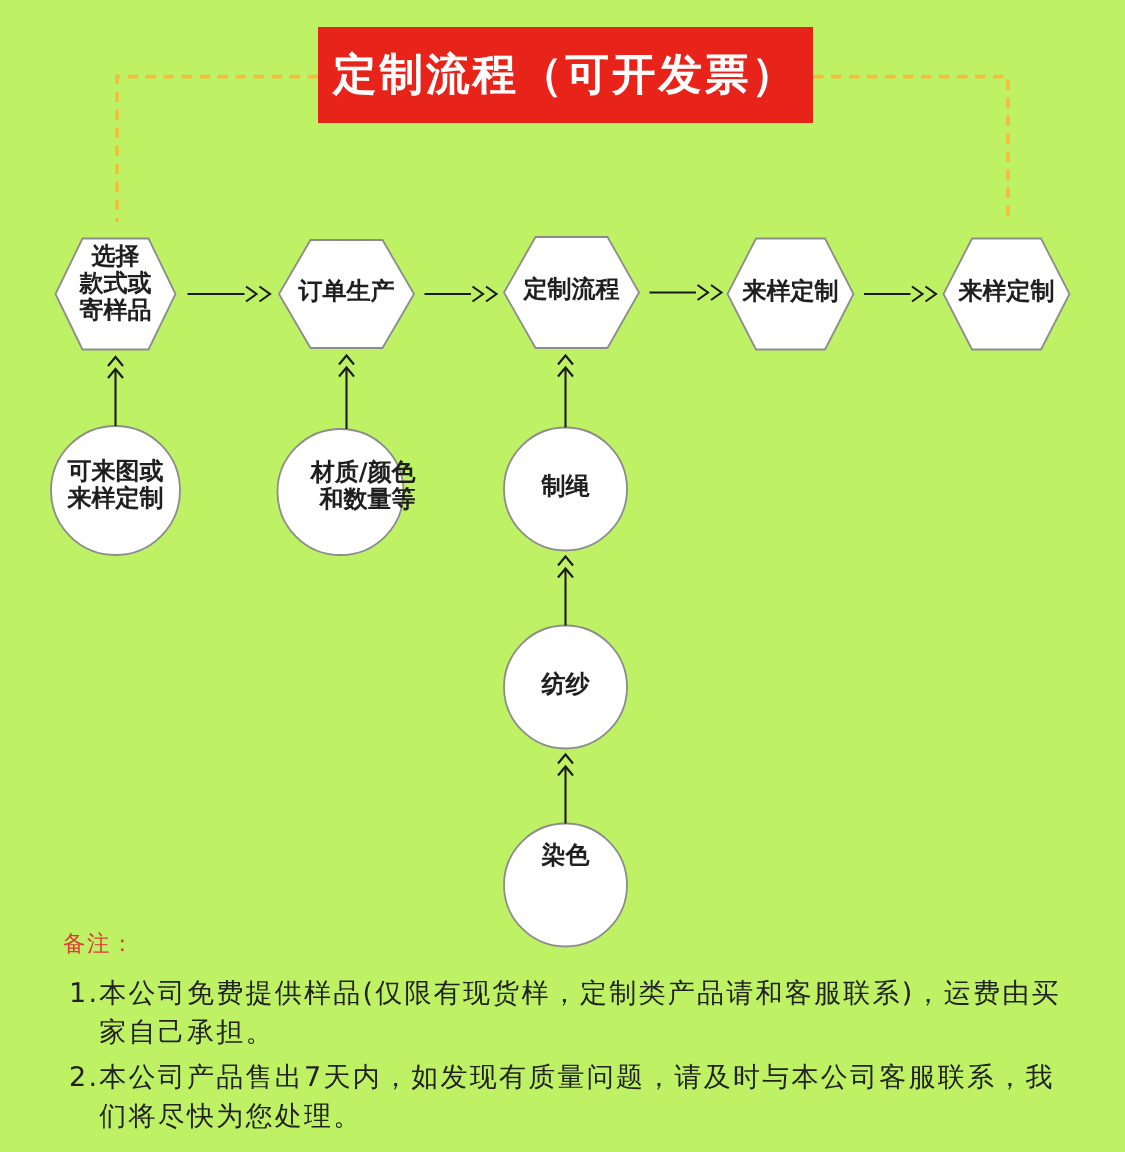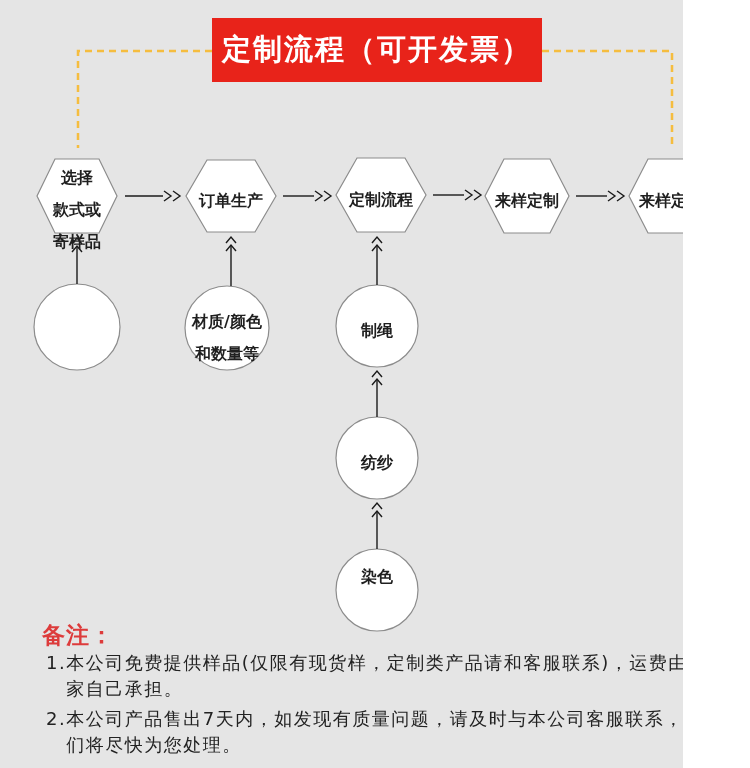--- a/index.html
+++ b/index.html
@@ -1,40 +1,40 @@
 <!DOCTYPE html>
 <html><head>
 <meta charset="utf-8">
 <style>
   html,body{margin:0;padding:0;background:#ffffff;}
   .canvas{
     position:relative;
-    width:683px;height:768px;
-    background:#e5e5e5;
+    width:750px;height:768px;
+    background:#bef264;
     font-family:"DejaVu Sans","Liberation Sans",sans-serif;
     overflow:hidden;
   }
   .shapes{position:absolute;left:0;top:0;}
   .banner{
     position:absolute;left:212px;top:18px;width:330px;height:64px;
     background:#e8231a;
     display:flex;align-items:center;justify-content:center;
   }
   .banner-text{
     color:#ffffff;font-size:29px;font-weight:700;letter-spacing:2px;
     white-space:nowrap;
   }
   .nlabel{
     position:absolute;width:100px;text-align:center;
-    font-size:16px;font-weight:700;line-height:32px;color:#1f1f1f;
+    font-size:16px;font-weight:700;line-height:18px;color:#1f1f1f;
     white-space:pre-line;pointer-events:none;
   }
   .notes-heading{
     position:absolute;left:42px;top:620px;
-    color:#dd3b3b;font-size:23px;font-weight:700;letter-spacing:1px;
+    color:#dd3b3b;font-size:15px;font-weight:400;letter-spacing:1px;
   }
   .notes-list{position:absolute;left:46px;top:650px;width:672px;}
   .note-item{
     display:flex;align-items:flex-start;
     color:#222222;font-size:18px;line-height:26px;letter-spacing:1.5px;
     margin-bottom:4px;
   }
   .note-num{flex:0 0 20px;}
   .note-text{flex:1;max-width:650px;}
 </style>
@@ -113,21 +113,23 @@
   </div>
 
   <div class="nlabel" style="left:27px;top:162px;">选择
 款式或
 寄样品</div>
   <div class="nlabel" style="left:181px;top:185px;">订单生产</div>
   <div class="nlabel" style="left:331px;top:184px;">定制流程</div>
   <div class="nlabel" style="left:477px;top:185px;">来样定制</div>
   <div class="nlabel" style="left:621px;top:185px;">来样定制</div>
 
-  <div class="nlabel" style="left:177px;top:306px;">材质/颜色
+  <div class="nlabel" style="left:27px;top:305px;">可来图或
+来样定制</div>
+  <div class="nlabel" style="left:177px;top:306px;text-align:right;">材质/颜色
 和数量等</div>
   <div class="nlabel" style="left:327px;top:315px;">制绳</div>
   <div class="nlabel" style="left:327px;top:447px;text-align:center;">纺纱</div>
   <div class="nlabel" style="left:327px;top:561px;">染色</div>
 
   <div class="notes-heading">备注：</div>
   <div class="notes-list">
     <div class="note-item">
       <span class="note-num">1.</span>
       <span class="note-text">本公司免费提供样品(仅限有现货样，定制类产品请和客服联系)，运费由买家自己承担。</span>

